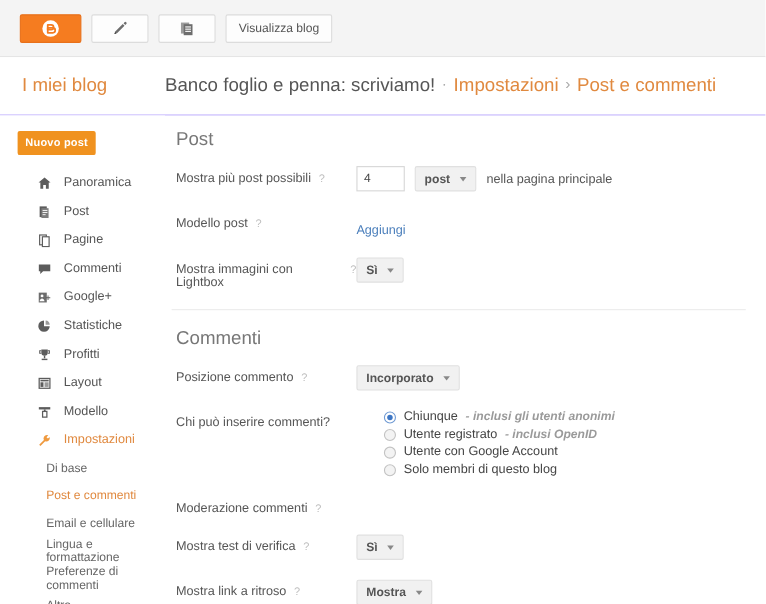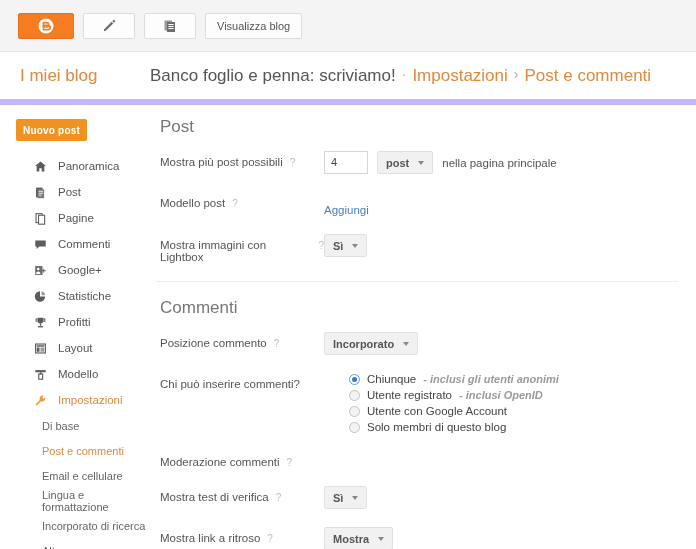--- a/index.html
+++ b/index.html
@@ -43,21 +43,21 @@
     color: #555;
     min-width: auto;
     padding: 0 11px;
   }
   .glyph { display: block; line-height: 0; }
 
   
   .bloghead {
     height: 53px;
     background: #ffffff;
-    border-bottom: 6px solid #c4b5fd;
+    border-bottom: 1px solid #c4b5fd;
     display: flex;
     align-items: center;
   }
   .mylogs {
     width: 150px;
     padding-left: 20px;
     font-size: 17px;
     color: #e0893f;
     font-weight: 400;
   }
@@ -377,21 +377,21 @@
     <div class="subitem active">
       <span>Post e commenti</span>
     </div>
     <div class="subitem">
       <span>Email e cellulare</span>
     </div>
     <div class="subitem">
       <span>Lingua e formattazione</span>
     </div>
     <div class="subitem">
-      <span>Incorporato di ricerca</span>
+      <span>Preferenze di commenti</span>
     </div>
     <div class="subitem">
       <span>Altro</span>
     </div>
   </div>
 
   <div class="main">
 
     <h2 class="sec">Post</h2>
 

